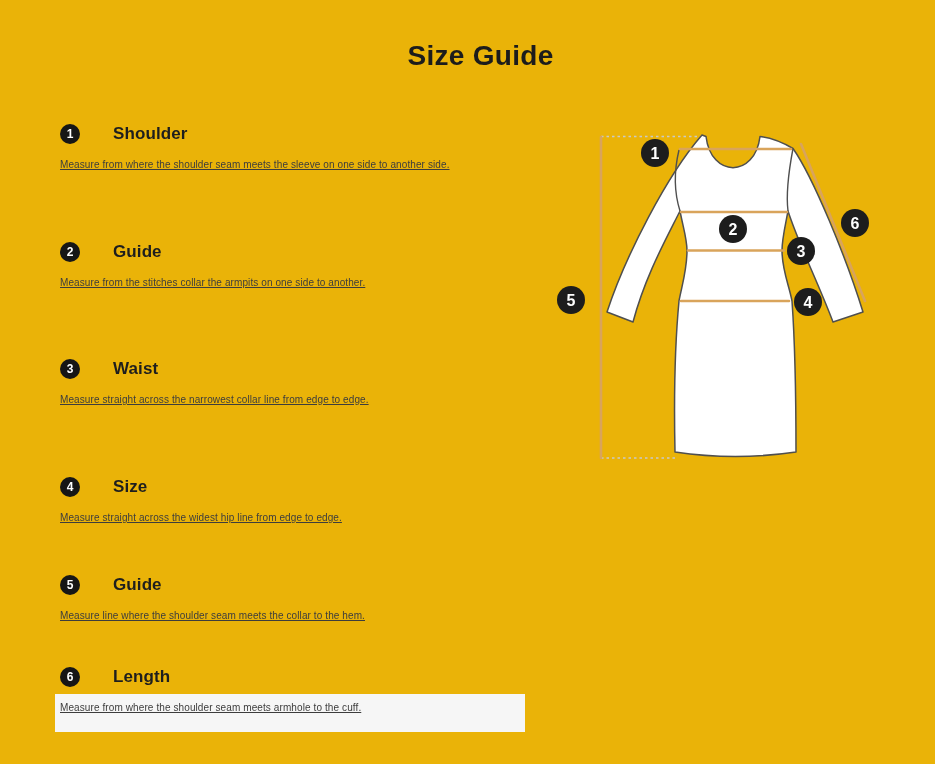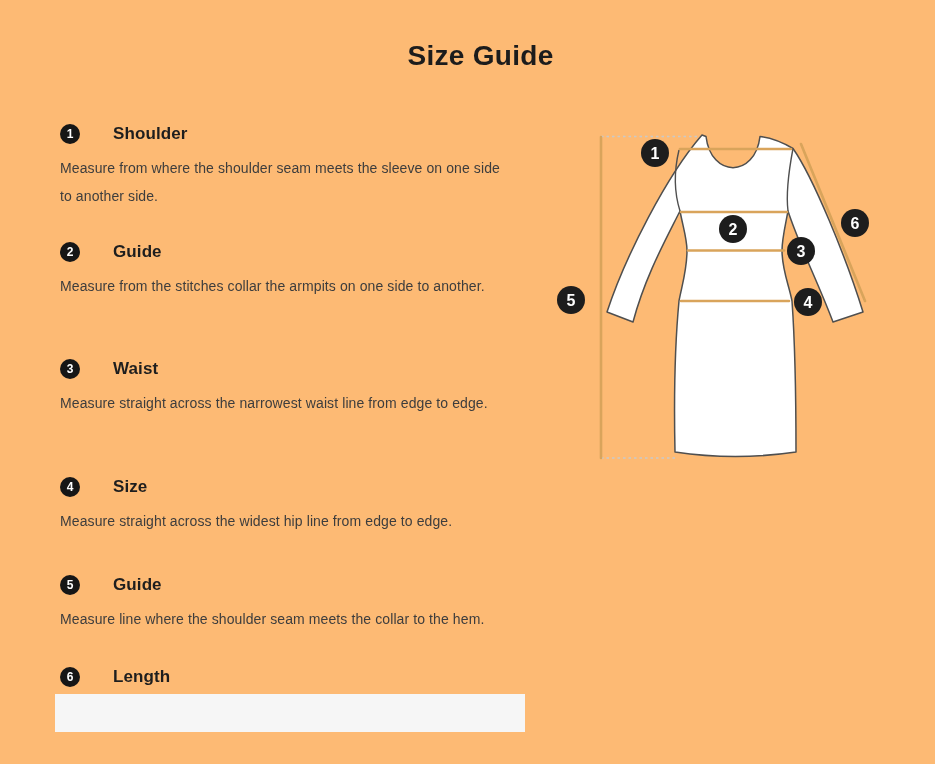--- a/index.html
+++ b/index.html
@@ -3,21 +3,21 @@
 <meta charset="utf-8">
 <style>
   * { margin: 0; padding: 0; box-sizing: border-box; }
   html, body {
     width: 935px; height: 764px;
     background: #ffffff;
     font-family: "Liberation Sans", sans-serif;
     overflow: hidden;
     position: relative;
   }
-  .page { position: relative; width: 935px; height: 764px; background: #fdba74; padding-left: 36px; }
+  .page { position: relative; width: 935px; height: 764px; background: #eab308; padding-left: 36px; }
 
   .page-title {
     position: absolute;
     top: 40px; left: 0; right: 0;
     text-align: center;
     padding-left: 26px;
     font-size: 28px;
     font-weight: 700;
     color: #1c1c1c;
     letter-spacing: 0.3px;
@@ -45,24 +45,25 @@
   }
   .item-title {
     font-size: 17px;
     font-weight: 700;
     color: #1e1e1e;
     letter-spacing: 0.1px;
     margin-left: 24px;
   }
   .item-desc {
     margin-top: 10px;
-    font-size: 14px;
-    line-height: 28px;
+    font-size: 10px;
+    line-height: 21px;
     color: #3d3d3d;
     letter-spacing: 0.1px;
+    text-decoration: underline;
   }
 
   .highlight-box {
     position: absolute;
     left: 55px; top: 694px;
     width: 470px; height: 38px;
     background: #f6f6f6;
     z-index: 0;
   }
   .item { z-index: 1; }
@@ -108,21 +109,21 @@
       <span class="item-title">Guide</span>
     </div>
     <p class="item-desc">Measure from the stitches collar the armpits on one side to another.</p>
   </div>
 
   <div class="item item-3">
     <div class="item-head">
       <span class="badge">3</span>
       <span class="item-title">Waist</span>
     </div>
-    <p class="item-desc">Measure straight across the narrowest waist line from edge to edge.</p>
+    <p class="item-desc">Measure straight across the narrowest collar line from edge to edge.</p>
   </div>
 
   <div class="item item-4">
     <div class="item-head">
       <span class="badge">4</span>
       <span class="item-title">Size</span>
     </div>
     <p class="item-desc">Measure straight across the widest hip line from edge to edge.</p>
   </div>
 
@@ -132,20 +133,21 @@
       <span class="item-title">Guide</span>
     </div>
     <p class="item-desc">Measure line where the shoulder seam meets the collar to the hem.</p>
   </div>
 
   <div class="item item-6">
     <div class="item-head">
       <span class="badge">6</span>
       <span class="item-title">Length</span>
     </div>
+    <p class="item-desc">Measure from where the shoulder seam meets armhole to the cuff.</p>
   </div>
 
   <svg class="diagram" viewBox="0 0 380 380" aria-hidden="true">
 
     <line class="dash" x1="46" y1="31.5" x2="146" y2="31.5"></line>
     <line class="dash" x1="46" y1="353" x2="120" y2="353"></line>
 
     <path class="garment" d="
       M147,30
       L151,31.5

